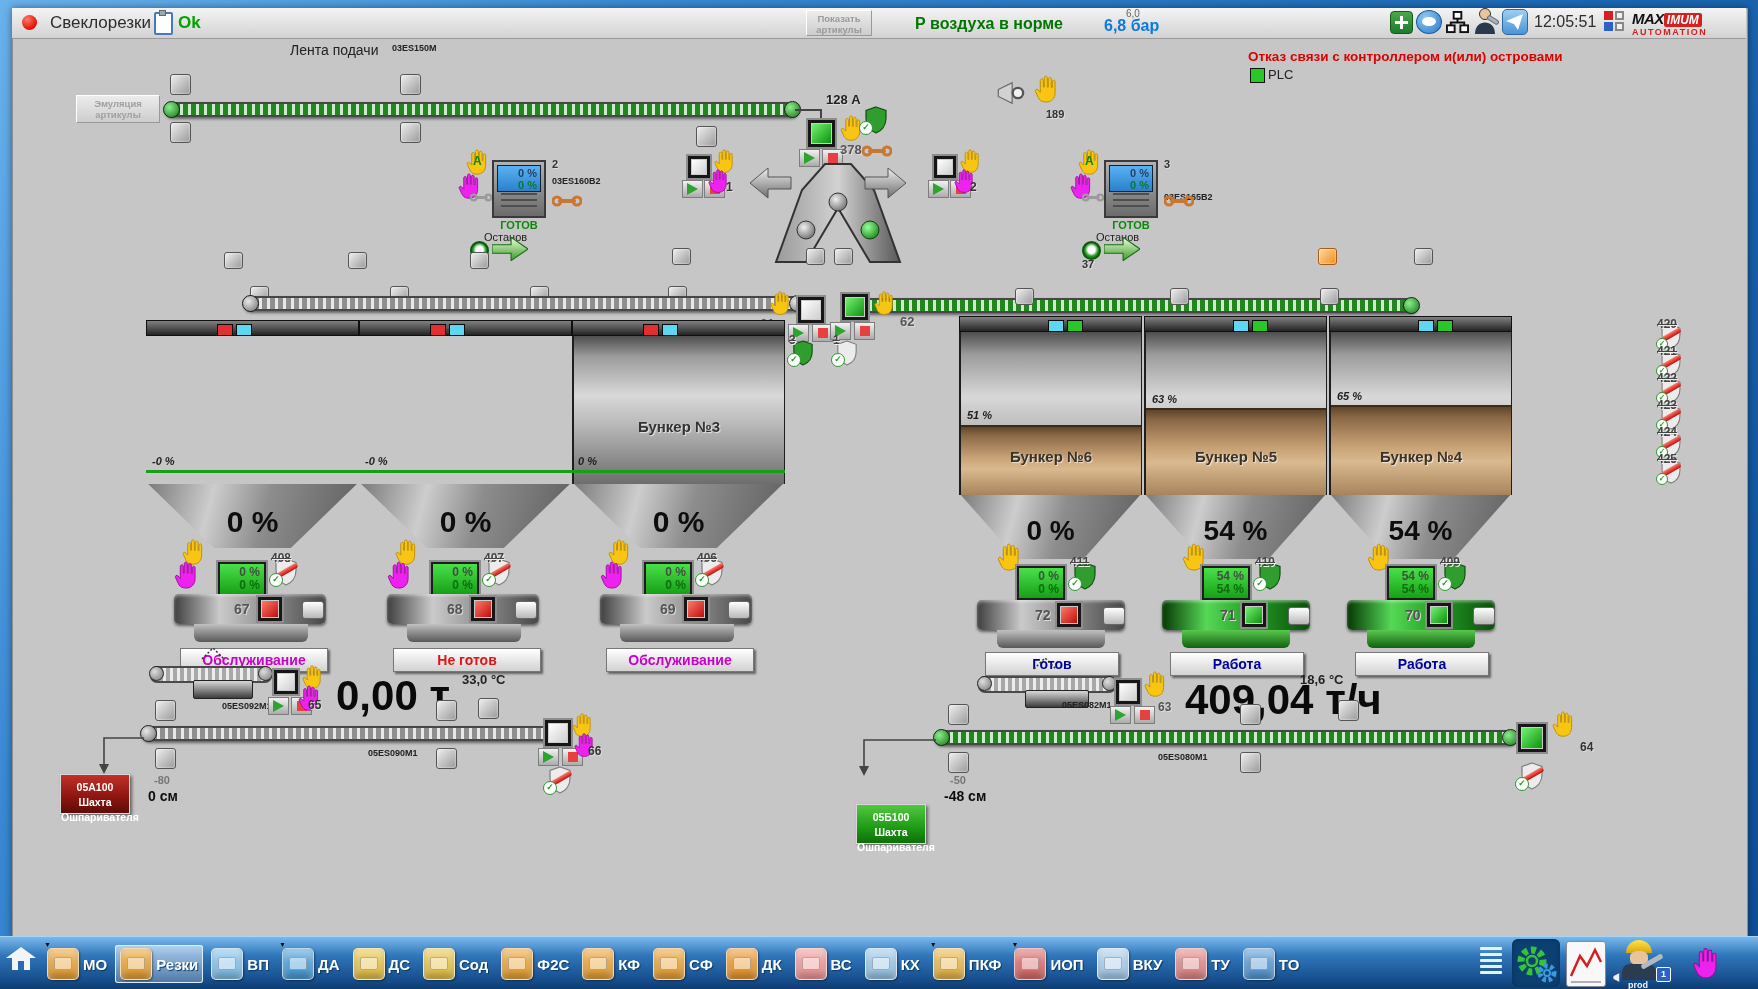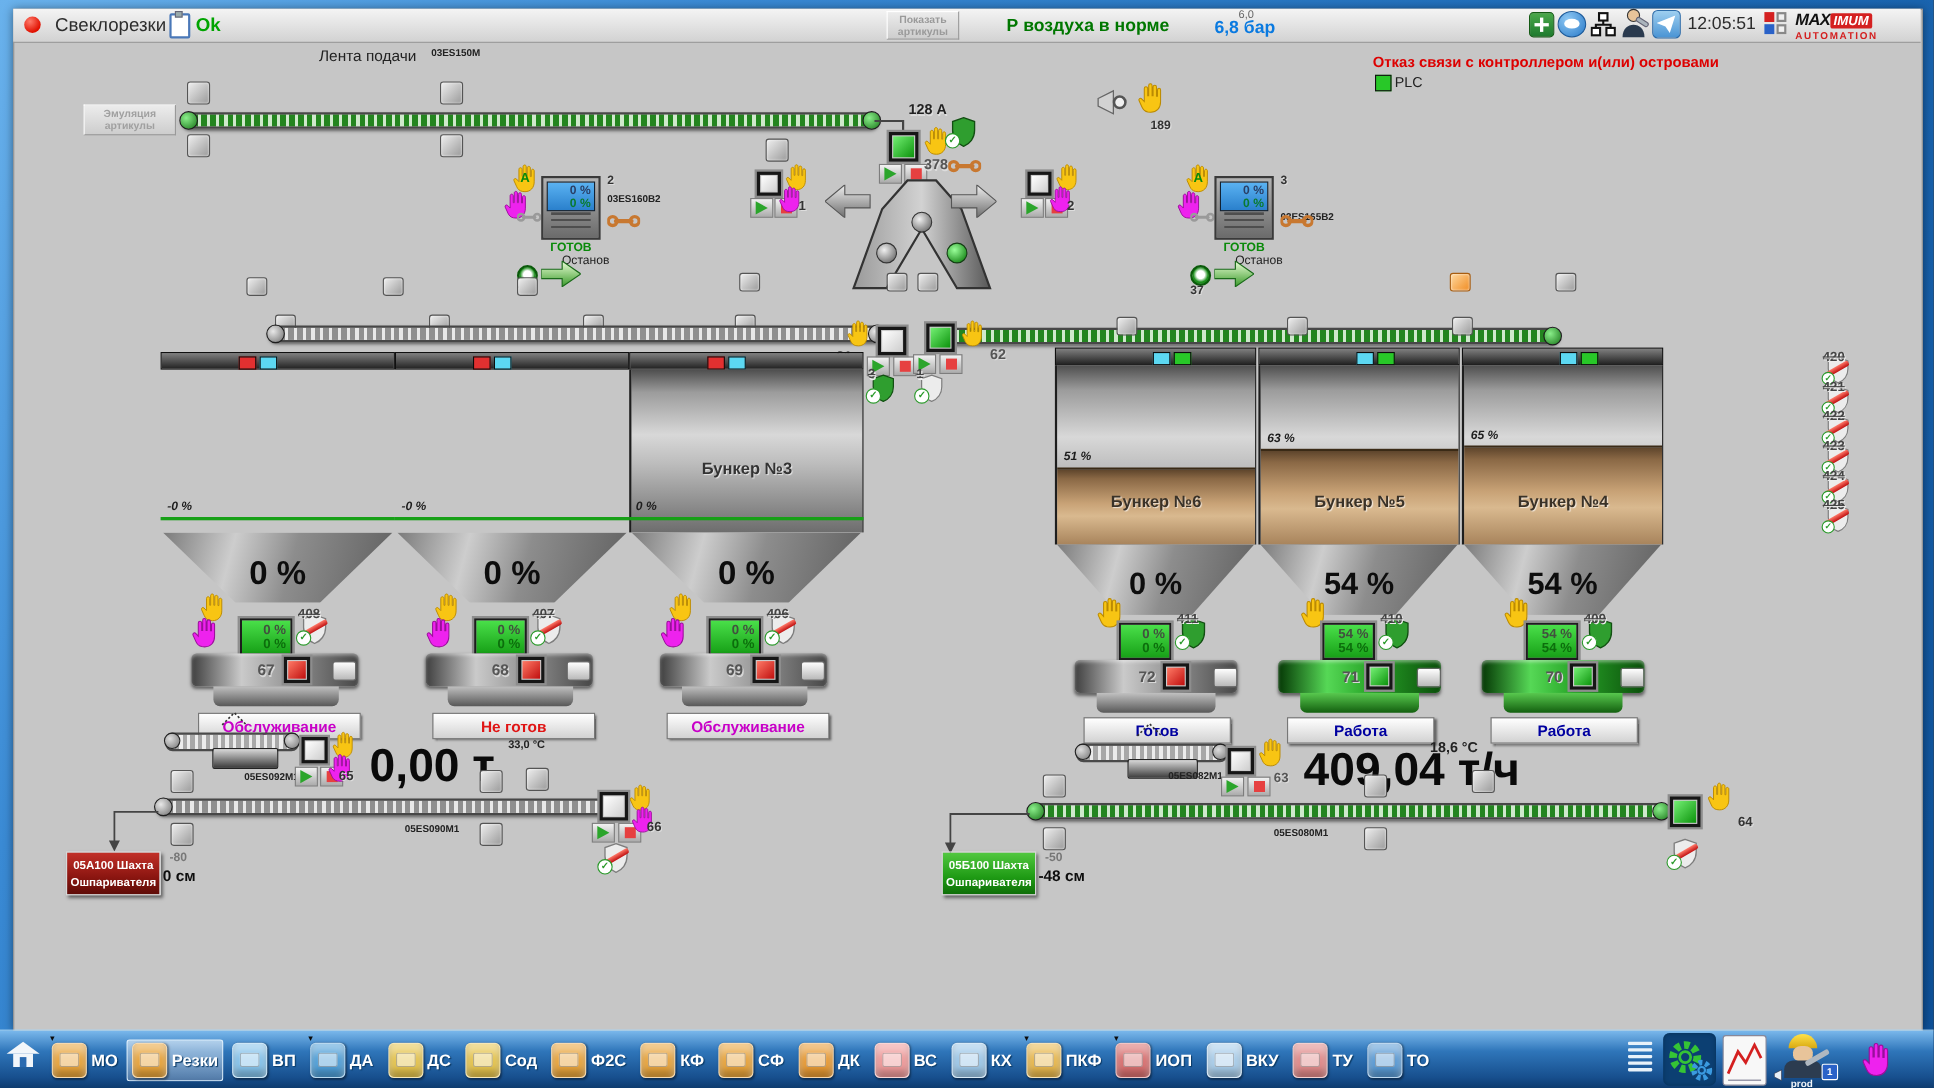--- a/index.html
+++ b/index.html
@@ -67,21 +67,21 @@
   .vfd{position:absolute;width:54px;height:58px;background:linear-gradient(#b2b2b2,#6b6b6b);
     border:2px solid #3a3a3a;box-sizing:border-box;}
   .vfd-scr{position:absolute;left:3px;top:3px;right:3px;height:27px;border:1px solid #123;
     background:linear-gradient(#5ab2f2,#2a80cc);display:flex;flex-direction:column;align-items:flex-end;
     justify-content:center;padding-right:3px;box-sizing:border-box;}
   .vfd-scr .v1{font-weight:bold;font-size:11px;line-height:12px;color:#2a3f66;}
   .vfd-scr .v2{font-weight:bold;font-size:11px;line-height:12px;color:#0a7a30;}
   .vfd-vents{position:absolute;left:7px;right:7px;bottom:6px;height:17px;
     background:repeating-linear-gradient(180deg,#4e4e4e 0 2px,rgba(0,0,0,0) 2px 6px);}
   .gotov{color:#0a8a0a;font-weight:bold;font-size:11px;text-align:center;}
-  .ostanov{color:#222;font-size:11px;text-align:right;}
+  .ostanov{color:#222;font-size:11px;text-align:left;}
   
   .bunker{position:absolute;height:362px;}
   .bk-head{position:absolute;left:0;top:0;width:100%;height:16px;border:1px solid #101010;box-sizing:border-box;
     background:linear-gradient(#808080,#242424);}
   .ind{position:absolute;top:3px;width:14px;height:10px;border:1px solid #0c0c0c;}
   .ind.red{background:#e23030;}.ind.cyan{background:#5cd8f2;}.ind.green{background:#28c828;}
   .bk-body{position:absolute;left:0;top:16px;width:100%;height:148px;overflow:hidden;
     border-left:2px solid #1e1e1e;border-right:1px solid #1e1e1e;box-sizing:border-box;
     background:linear-gradient(180deg,#4e4e4e 0%,#9c9c9c 14%,#d8d8d8 40%,#bcbcbc 58%,#8f8f8f 82%,#6d6d6d 100%);}
   .bgrp-r .bk-body{height:163px;}
@@ -126,21 +126,21 @@
   .m-base{position:absolute;height:18px;border-radius:0 0 6px 6px;background:linear-gradient(#c0c0c0,#585858);}
   .m-base.run{background:linear-gradient(#58c84e,#135f0f);}
   .bgrp-l .m-base{left:48px;top:304px;width:114px;}
   .bgrp-r .m-base{left:38px;top:314px;width:108px;}
   .bk-status{position:absolute;height:22px;border:1px solid #777;box-shadow:2px 2px 2px rgba(0,0,0,.5);
     background:linear-gradient(#ffffff,#d2d2d2);display:flex;align-items:center;justify-content:center;
     font-weight:bold;font-size:14px;}
   .bgrp-l .bk-status{left:34px;top:328px;width:146px;}
   .bgrp-r .bk-status{left:26px;top:336px;width:132px;}
   
-  .shaft{position:absolute;width:86px;height:40px;border:1px solid #d8d8d8;color:#fff;font-weight:bold;
+  .shaft{position:absolute;width:70px;height:40px;border:1px solid #d8d8d8;color:#fff;font-weight:bold;
     font-size:10.5px;text-align:center;padding-top:5px;box-sizing:border-box;box-shadow:2px 2px 3px rgba(0,0,0,.5);line-height:1.45;}
   .shaft.red{background:linear-gradient(#c23028,#8a1510 60%,#5e0c08);}
   .shaft.green{background:linear-gradient(#52c840,#1e9a14 60%,#0f6e08);}
   
   .rs-item{position:relative;width:26px;height:26px;margin-bottom:1px;}
   .rs-item svg{width:22px;height:25px;}
   .rs-item use{fill:#ececec;stroke:#7d7d7d;stroke-width:1.2;}
   .rs-item .stripe{width:24px;top:9px;}
   .rs-item .ck{left:-4px;bottom:0;width:10px;height:10px;font-size:8px;line-height:9px;}
   
@@ -773,21 +773,21 @@
       <span class="sq"></span>
     </span>
   <span class="hand y" style="left:300px;top:662px;width:28px;height:30px"><svg viewBox="0 0 24 24">
         <use href="#p-hand"></use>
       </svg></span>
   <span class="hand m" style="left:296px;top:682px;width:30px;height:32px"><svg viewBox="0 0 24 24">
         <use href="#p-hand"></use>
       </svg></span>
   <span class="lbl numg" style="left:308px;top:698px;font-size:12px;color:#333">65</span>
   <span class="lbl" style="left:336px;top:672px;font-size:42px;font-weight:bold;color:#0a0a0a">0,00 т</span>
-  <span class="lbl" style="left:462px;top:672px;font-size:10px;font-weight:bold;color:#222">33,0 °С</span>
+  <span class="lbl" style="left:462px;top:672px;font-size:13px;font-weight:bold;color:#222">33,0 °С</span>
   <span class="sensor" style="left:478px;top:698px"></span>
   <span class="sensor" style="left:155px;top:700px"></span>
   <span class="sensor" style="left:436px;top:700px"></span>
   <div class="belt gray" style="left:142px;top:726px;width:416px"></div>
   <span class="sensor" style="left:155px;top:748px"></span>
   <span class="sensor" style="left:436px;top:748px"></span>
   <span class="lbl tagl" style="left:368px;top:748px">05ES090M1</span>
   <span class="chip wht" style="left:545px;top:720px;width:26px;height:26px">
       <i></i>
     </span>
@@ -857,21 +857,21 @@
   <span class="lbl numg" style="left:1580px;top:740px;font-size:12px;color:#333">64</span>
   <span class="shield alarm" style="left:1520px;top:762px">
     <svg viewBox="0 0 24 28">
         <use href="#p-shield"></use>
       </svg><i class="stripe"></i><b class="ck">✓</b>
   </span>
   <svg class="abs" style="left:848px;top:730px" width="95" height="52">
     <path d="M88 10 H16 V38" stroke="#444" stroke-width="1.6" fill="none"></path>
     <polygon points="16,46 11,36 21,36" fill="#444"></polygon>
   </svg>
-  <div class="shaft green" style="left:856px;top:774px">
+  <div class="shaft green" style="left:856px;top:804px">
     <span>05Б100 Шахта</span><br>
     <span>Ошпаривателя</span>
   </div>
   <span class="lbl" style="left:950px;top:774px;font-size:11px;font-weight:bold;color:#777">-50</span>
   <span class="lbl" style="left:944px;top:788px;font-size:14px;font-weight:bold;color:#0d0d0d">-48 см</span>
 
   <div class="taskbar">
     <span class="home" style="left:6px;top:10px;position:absolute">
       <span class="roof" style="display:block"></span>
         <span class="base" style="display:block"></span>

